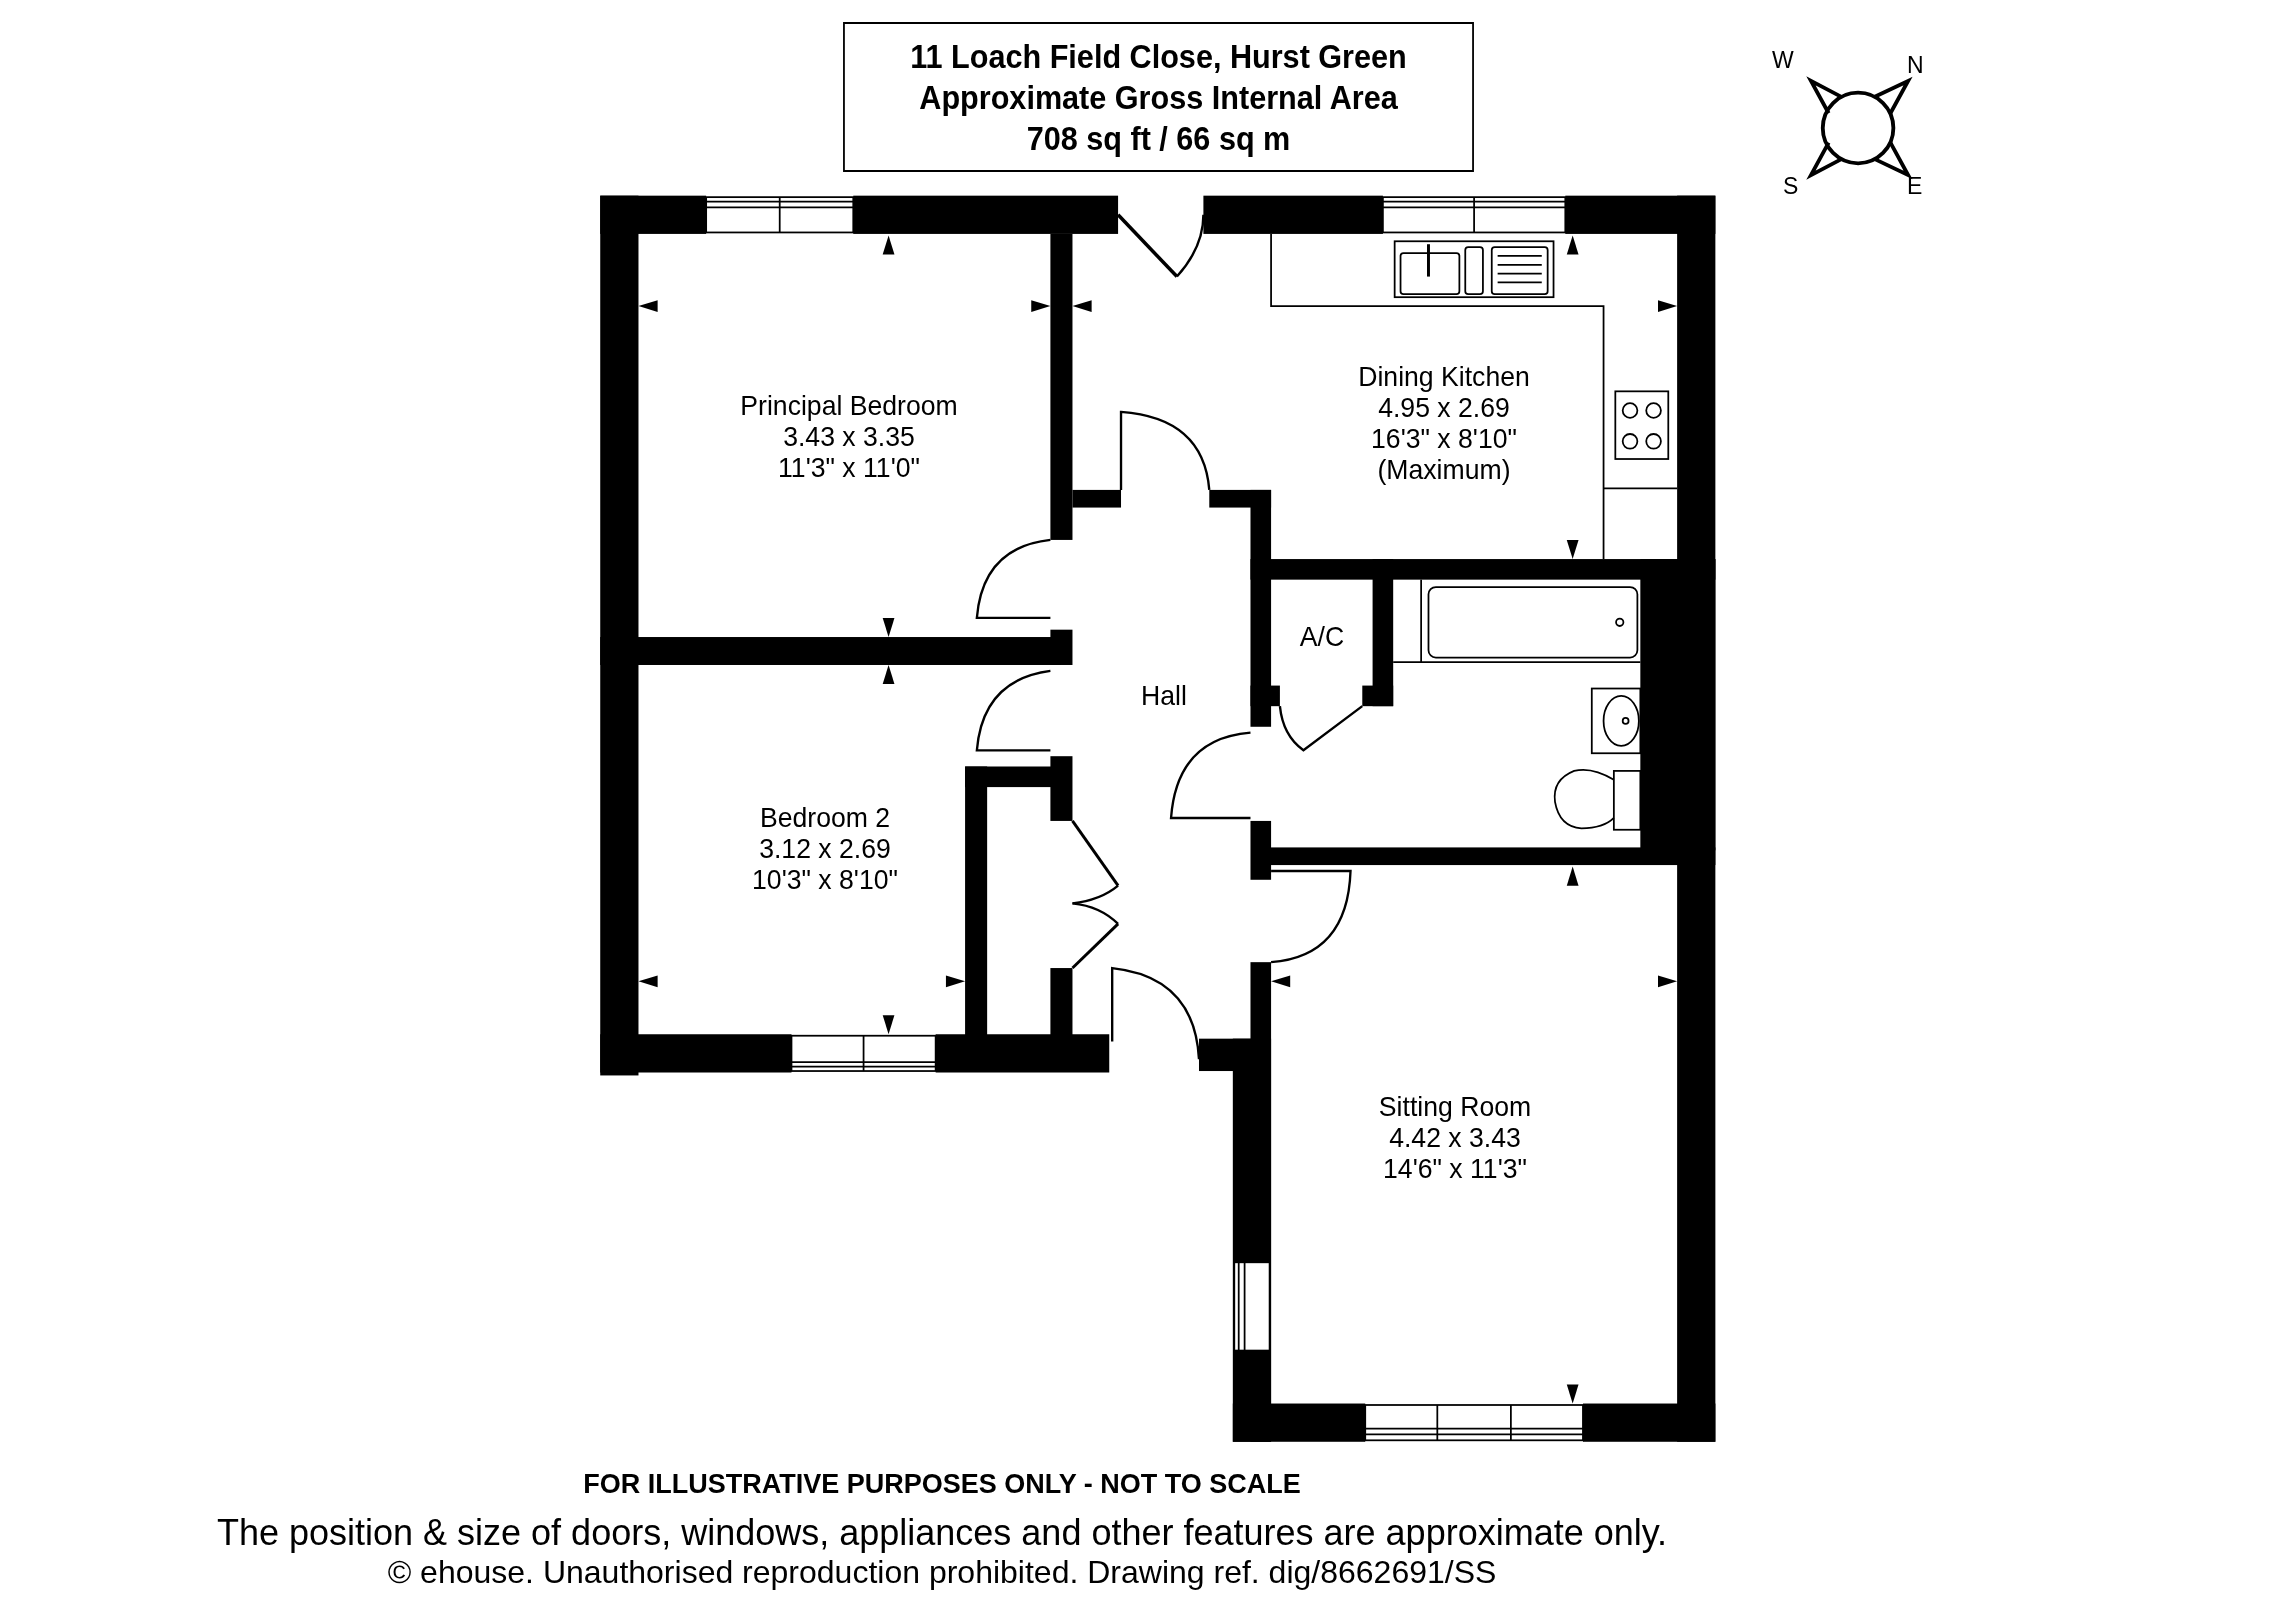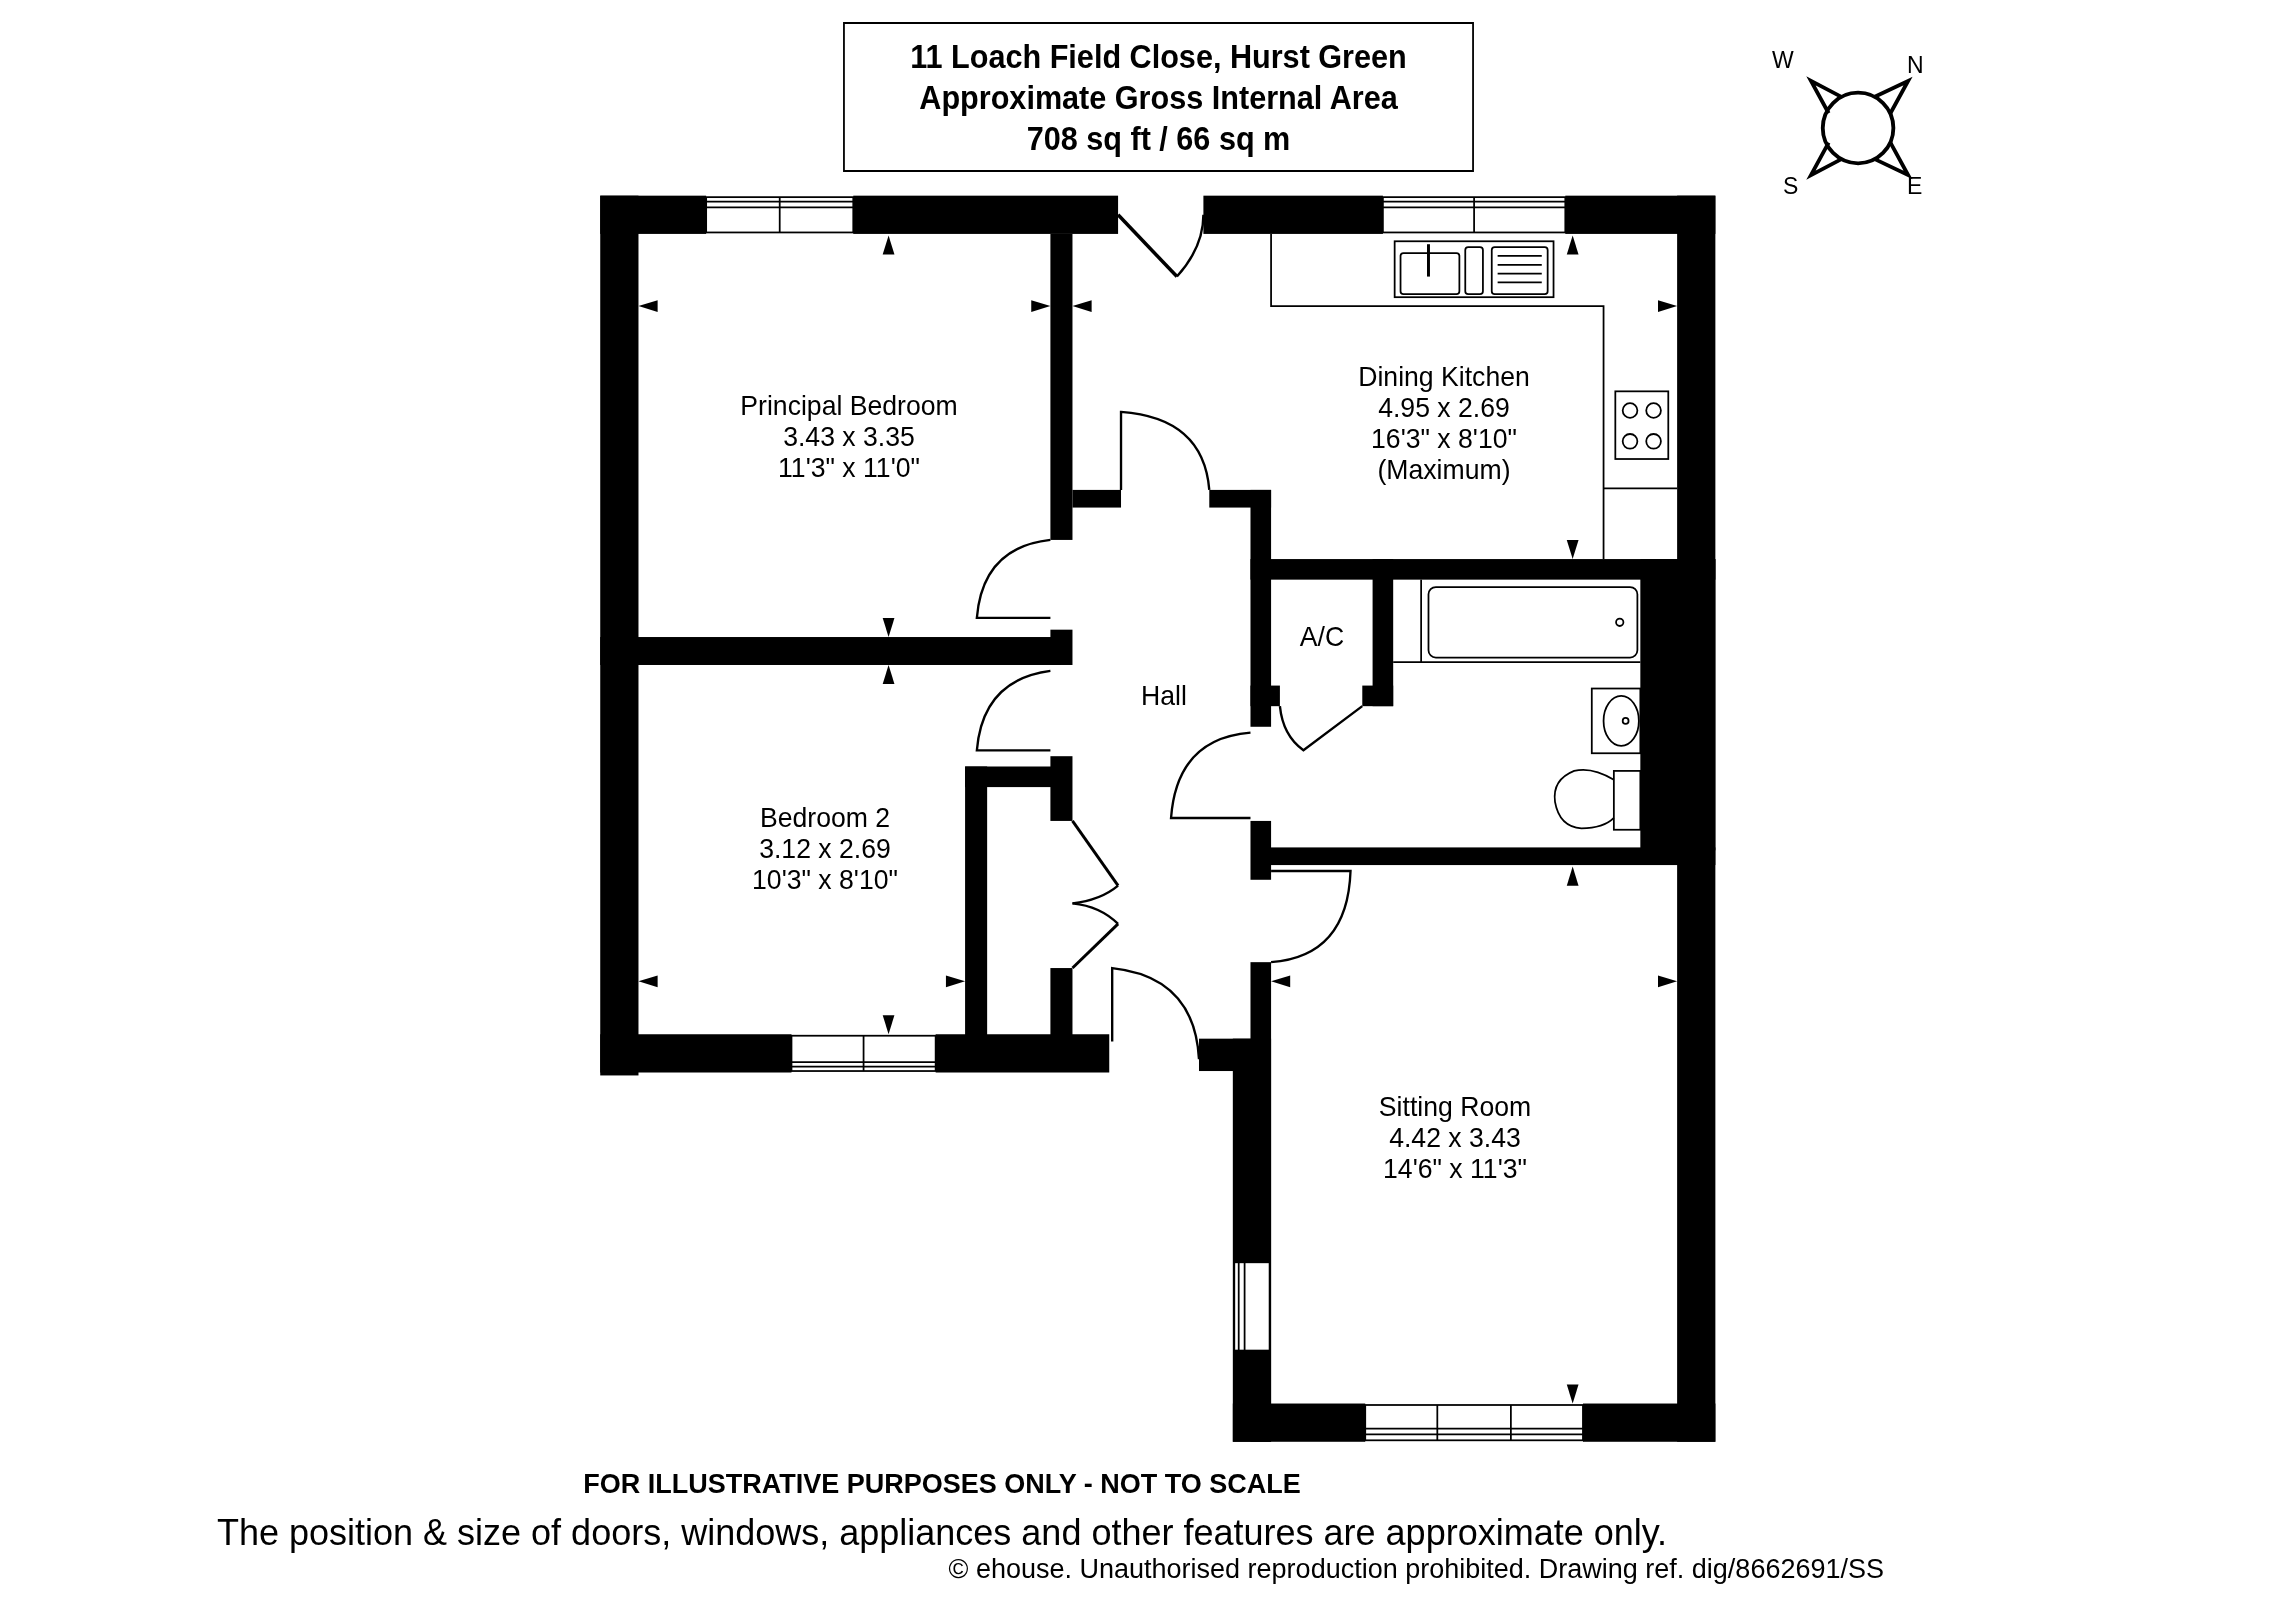--- a/index.html
+++ b/index.html
@@ -13,21 +13,21 @@
       transform: scaleX(0.9);
     }
     .room-label {
       position: absolute; text-align: center; font-family: "Liberation Sans", sans-serif;
       font-size: 28px; line-height: 31px; transform: translateX(-50%) scaleX(0.95); white-space: nowrap;
     }
     .room-label span { display: block; }
     .footer { position: absolute; left: 0; width: 1884px; text-align: center; font-family: "Liberation Sans", sans-serif; white-space: nowrap; }
     .footer.bold { font-weight: bold; font-size: 27px; top: 1469px; }
     .footer.line2 { font-size: 36px; top: 1512px; }
-    .footer.line3 { font-size: 27px; top: 1554px; text-align: right; }
+    .footer.line3 { font-size: 32px; top: 1554px; }
     .compass-label { position: absolute; font-family: "Liberation Sans", sans-serif; font-size: 23px; }
   </style>
 </head>
 <body>
 
 <div class="title-box">
   <div>11 Loach Field Close, Hurst Green</div>
   <div>Approximate Gross Internal Area</div>
   <div>708 sq ft / 66 sq m</div>
 </div>

